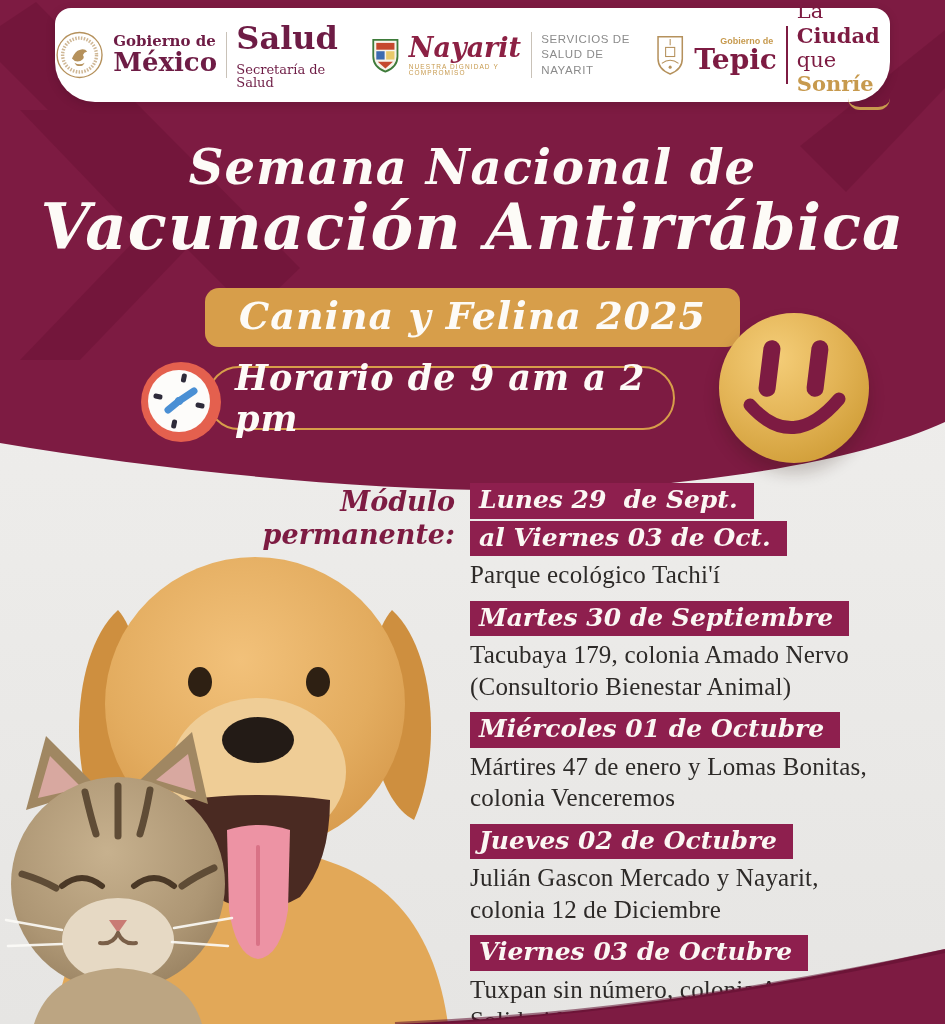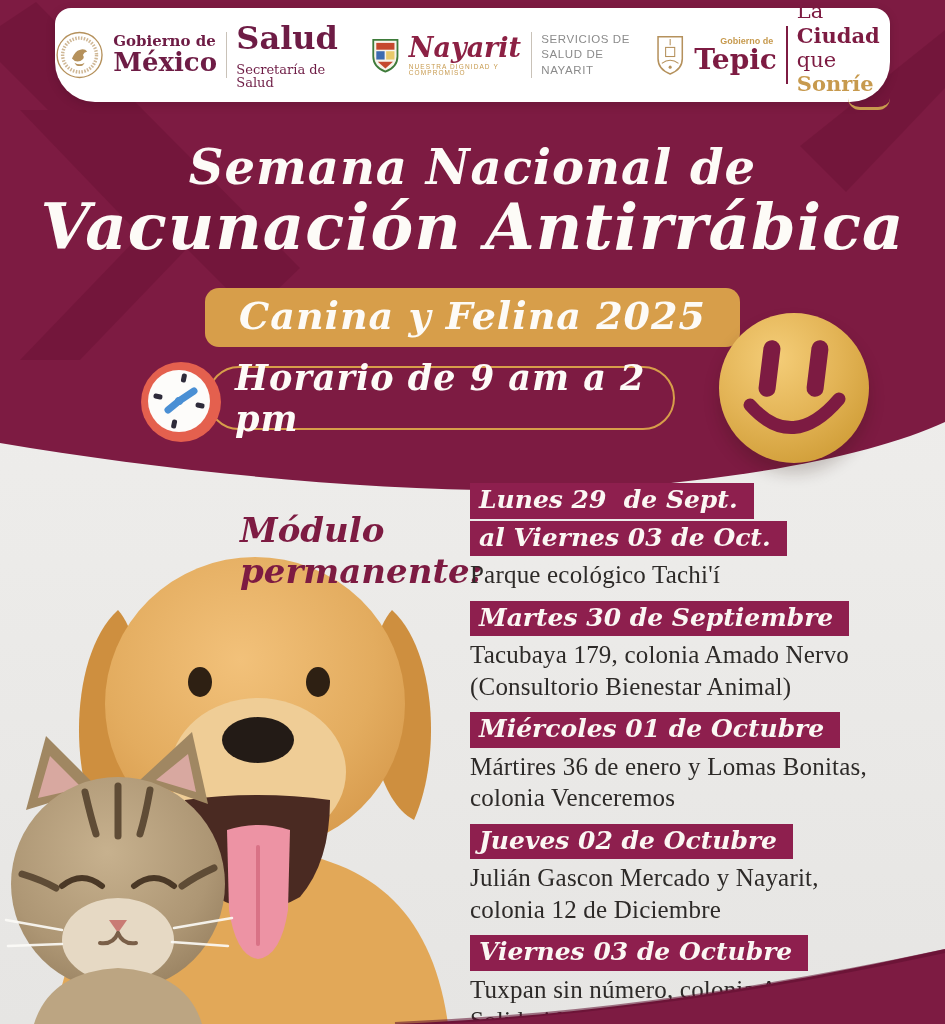--- a/index.html
+++ b/index.html
@@ -67,22 +67,22 @@
     background:radial-gradient(circle at 38% 30%,#F4CD78 0%,#E3B456 45%,#D2A03B 78%,#C08F2F 100%);
     box-shadow:0 10px 16px rgba(40,20,10,.22);
   }
   .smiley .eye{position:absolute;top:27px;width:17px;height:57px;border-radius:9px;background:#7D1B42;transform:rotate(7deg);}
   .smiley .eye.left{left:42px;}
   .smiley .eye.right{left:90px;}
   .smiley svg{position:absolute;left:0;top:0;}
 
   
   .module-label{
-    position:absolute;left:240px;top:486px;width:215px;z-index:2;
-    color:#7D1B42;font-size:34px;font-weight:bold;font-style:italic;line-height:1.22;margin-top:24px;
+    position:absolute;left:240px;top:486px;width:215px;z-index:2;text-align:right;
+    color:#7D1B42;font-size:27px;font-weight:bold;font-style:italic;line-height:1.22;
   }
   .events{position:absolute;left:470px;top:483px;width:468px;z-index:2;}
   .event{margin-bottom:11px;}
   .date-line{line-height:0;}
   .date-chip{
     display:inline-block;background:#8E1F4E;color:#FBF7F3;
     font-family:"DejaVu Serif","Liberation Serif",serif;
     font-size:25px;font-weight:bold;font-style:italic;
     padding:3px 16px 5px 9px;margin-bottom:2px;line-height:1.1;white-space:pre;
   }
@@ -215,21 +215,21 @@
         <div class="date-line"><span class="date-chip">al Viernes 03 de Oct.</span></div>
         <div class="loc">Parque ecológico Tachi'í</div>
       </div>
       <div class="event">
         <div class="date-line"><span class="date-chip">Martes 30 de Septiembre</span></div>
         <div class="loc">Tacubaya 179, colonia Amado Nervo</div>
         <div class="loc">(Consultorio Bienestar Animal)</div>
       </div>
       <div class="event">
         <div class="date-line"><span class="date-chip">Miércoles 01 de Octubre</span></div>
-        <div class="loc">Mártires 36 de enero y Lomas Bonitas,</div>
+        <div class="loc">Mártires 47 de enero y Lomas Bonitas,</div>
         <div class="loc">colonia Venceremos</div>
       </div>
       <div class="event">
         <div class="date-line"><span class="date-chip">Jueves 02 de Octubre</span></div>
         <div class="loc">Julián Gascon Mercado y Nayarit,</div>
         <div class="loc">colonia 12 de Diciembre</div>
       </div>
       <div class="event">
         <div class="date-line"><span class="date-chip">Viernes 03 de Octubre</span></div>
         <div class="loc">Tuxpan sin número, colonia Aztlán</div>

